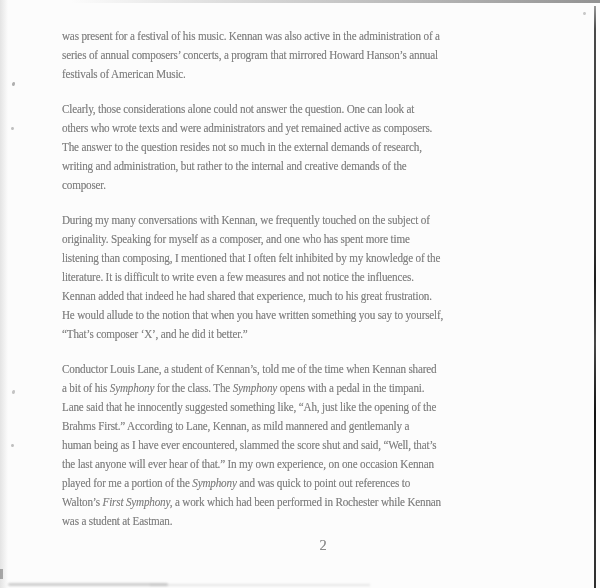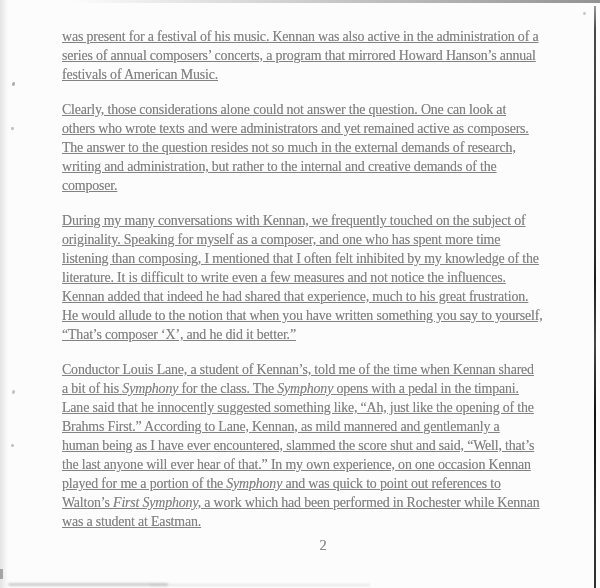--- a/index.html
+++ b/index.html
@@ -17,25 +17,24 @@
     position: relative;
     width: 600px; height: 588px;
     background: var(--paper);
     overflow: hidden;
   }
   .body-text {
     position: absolute;
     left: 62px; top: 27px;
     width: 505px;
     color: var(--text);
-    font-size: 15px;
+    font-size: 12px;
     letter-spacing: -0.2px;
     line-height: 19px;
     text-shadow: 0 0 0.4px rgba(125,125,125,.55);
-    text-decoration: underline;
   }
   .para {
     margin: 0 0 16px 0;
     transform: scaleX(.93);
     transform-origin: 0 0;
   }
   .line { white-space: nowrap; height: 19px; }
   .line i { font-style: italic; }
   .page-number {
     position: absolute;

